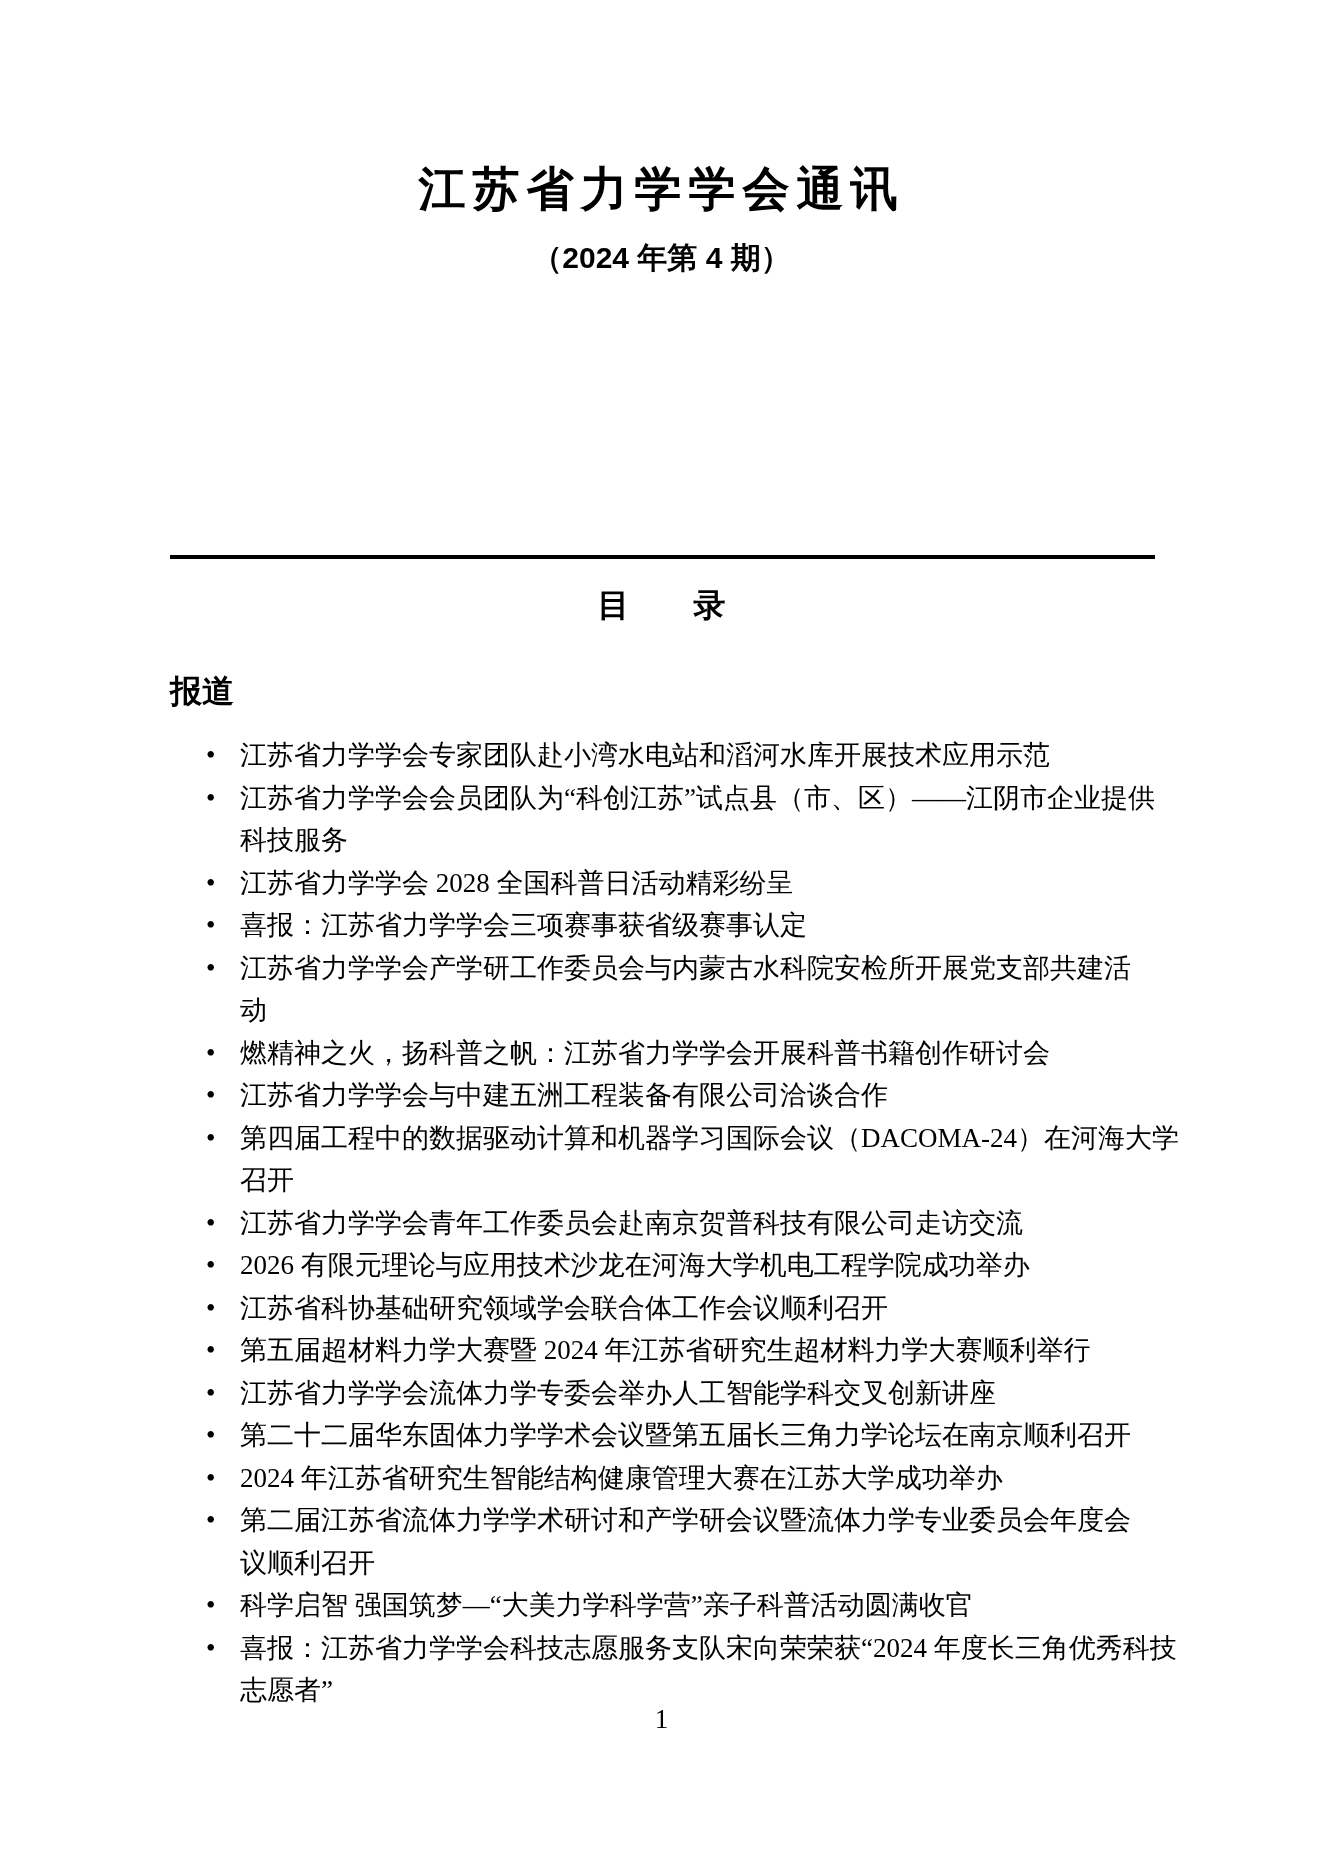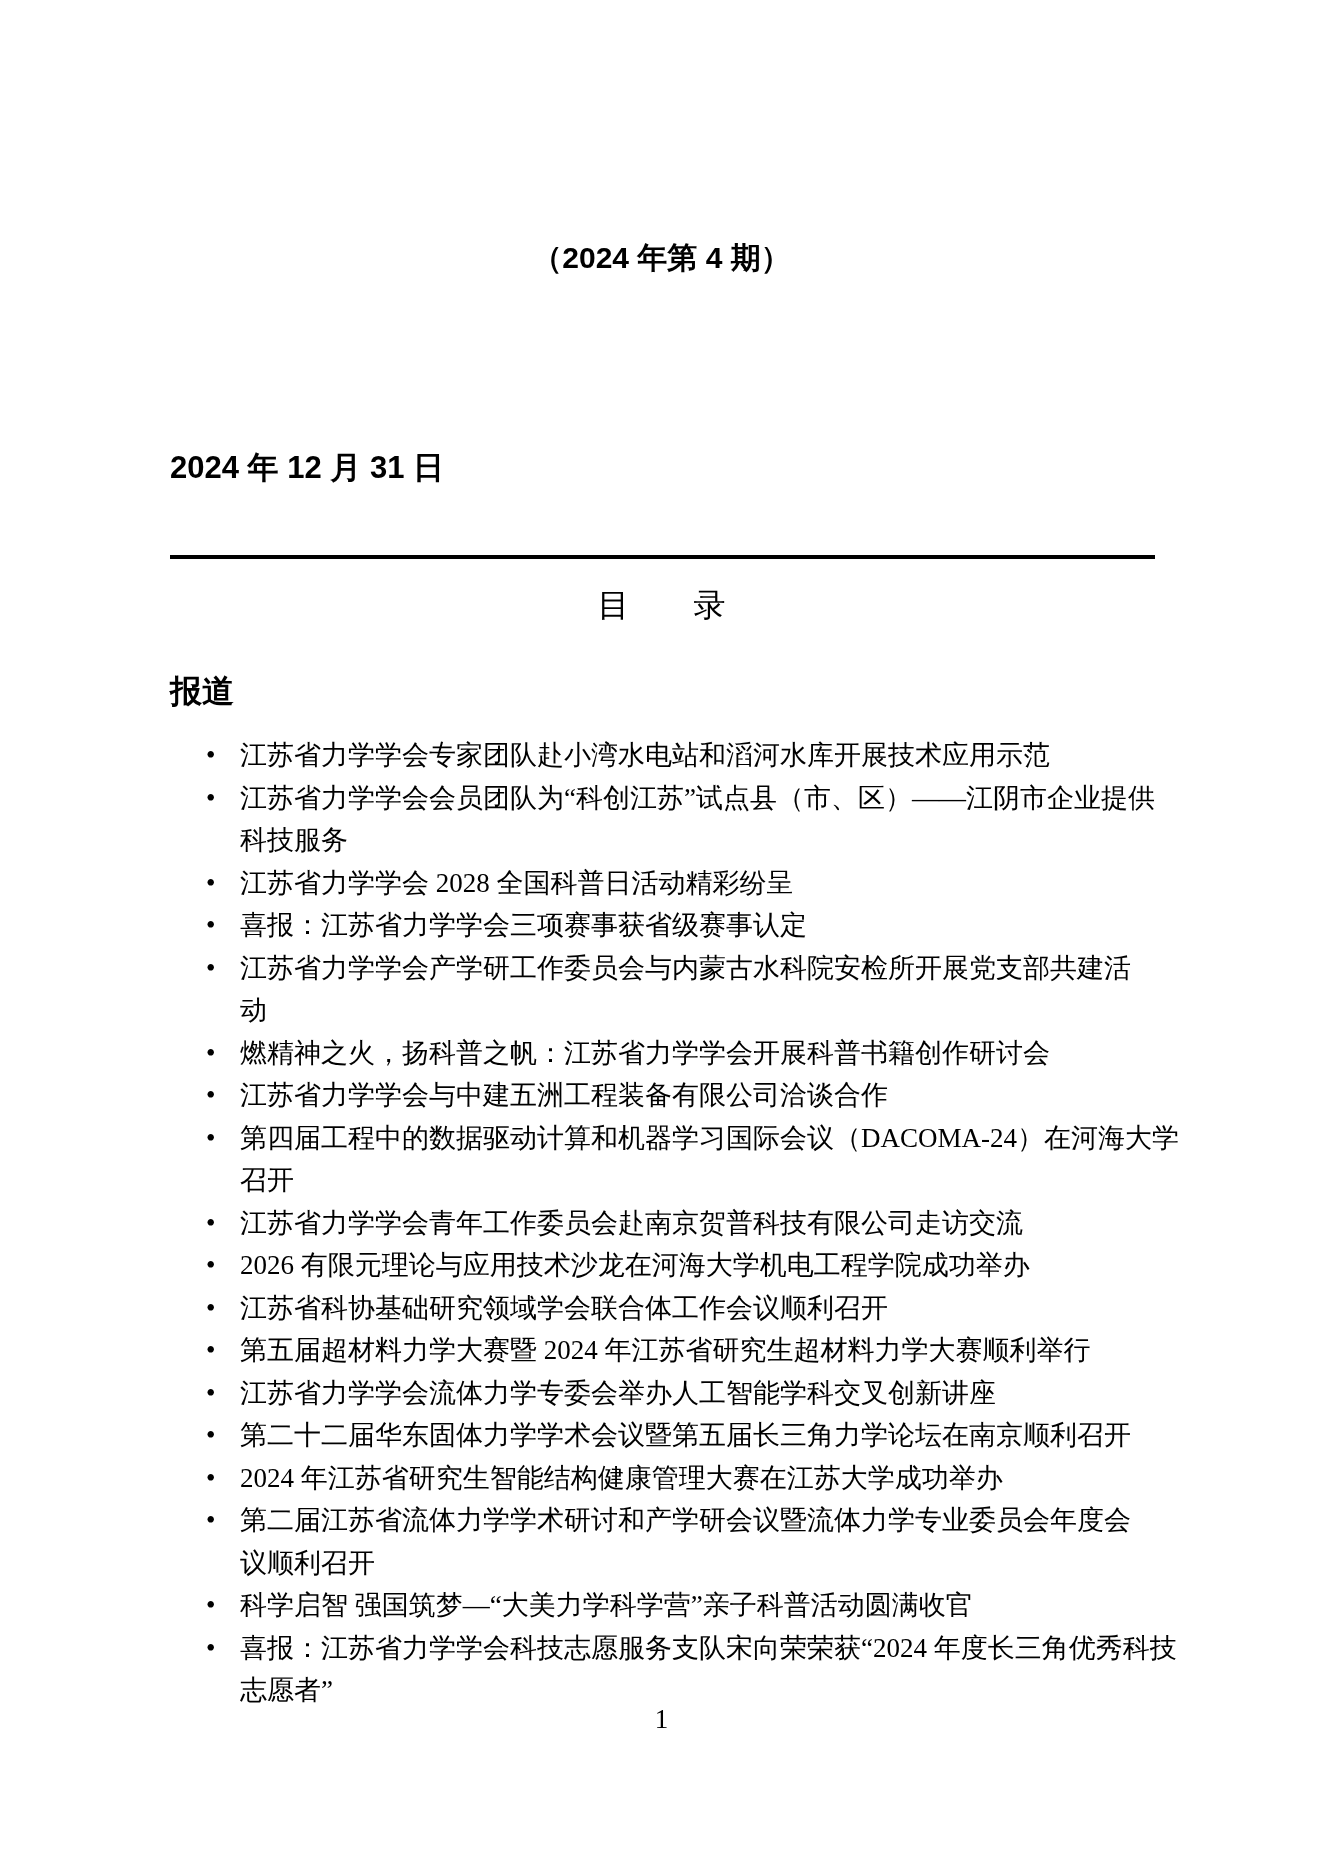--- a/index.html
+++ b/index.html
@@ -67,21 +67,21 @@
     height: 4px;
     background: #000000;
   }
   .toc-heading {
     position: absolute;
     top: 585px;
     left: 0;
     width: 100%;
     text-align: center;
     font-family: "Liberation Sans", "DejaVu Sans", sans-serif;
-    font-weight: normal;
+    font-weight: bold;
     font-size: 32px;
     line-height: 1.3;
     white-space: pre;
   }
   .section-heading {
     position: absolute;
     top: 671px;
     left: 170px;
     font-family: Liberation Serif, serif;
     font-weight: bold;
@@ -120,25 +120,25 @@
     text-align: center;
     font-size: 27px;
     line-height: 1.2;
   }
 </style>
 </head>
 <body>
 
 <div class="page">
 
+  <div class="doc-title">江苏省力学学会通讯</div>
 
   <div class="doc-subtitle">（2024 年第 4 期）</div>
 
   <div class="publisher-row">
-    <span class="pub-date">2024 年 12 月 31 日</span>
   </div>
 
   <div class="header-rule"></div>
 
   <div class="toc-heading">目　　录</div>
 
   <div class="section-heading">报道</div>
 
   <div class="toc-list" id="toc-list">
       <div class="toc-item">

